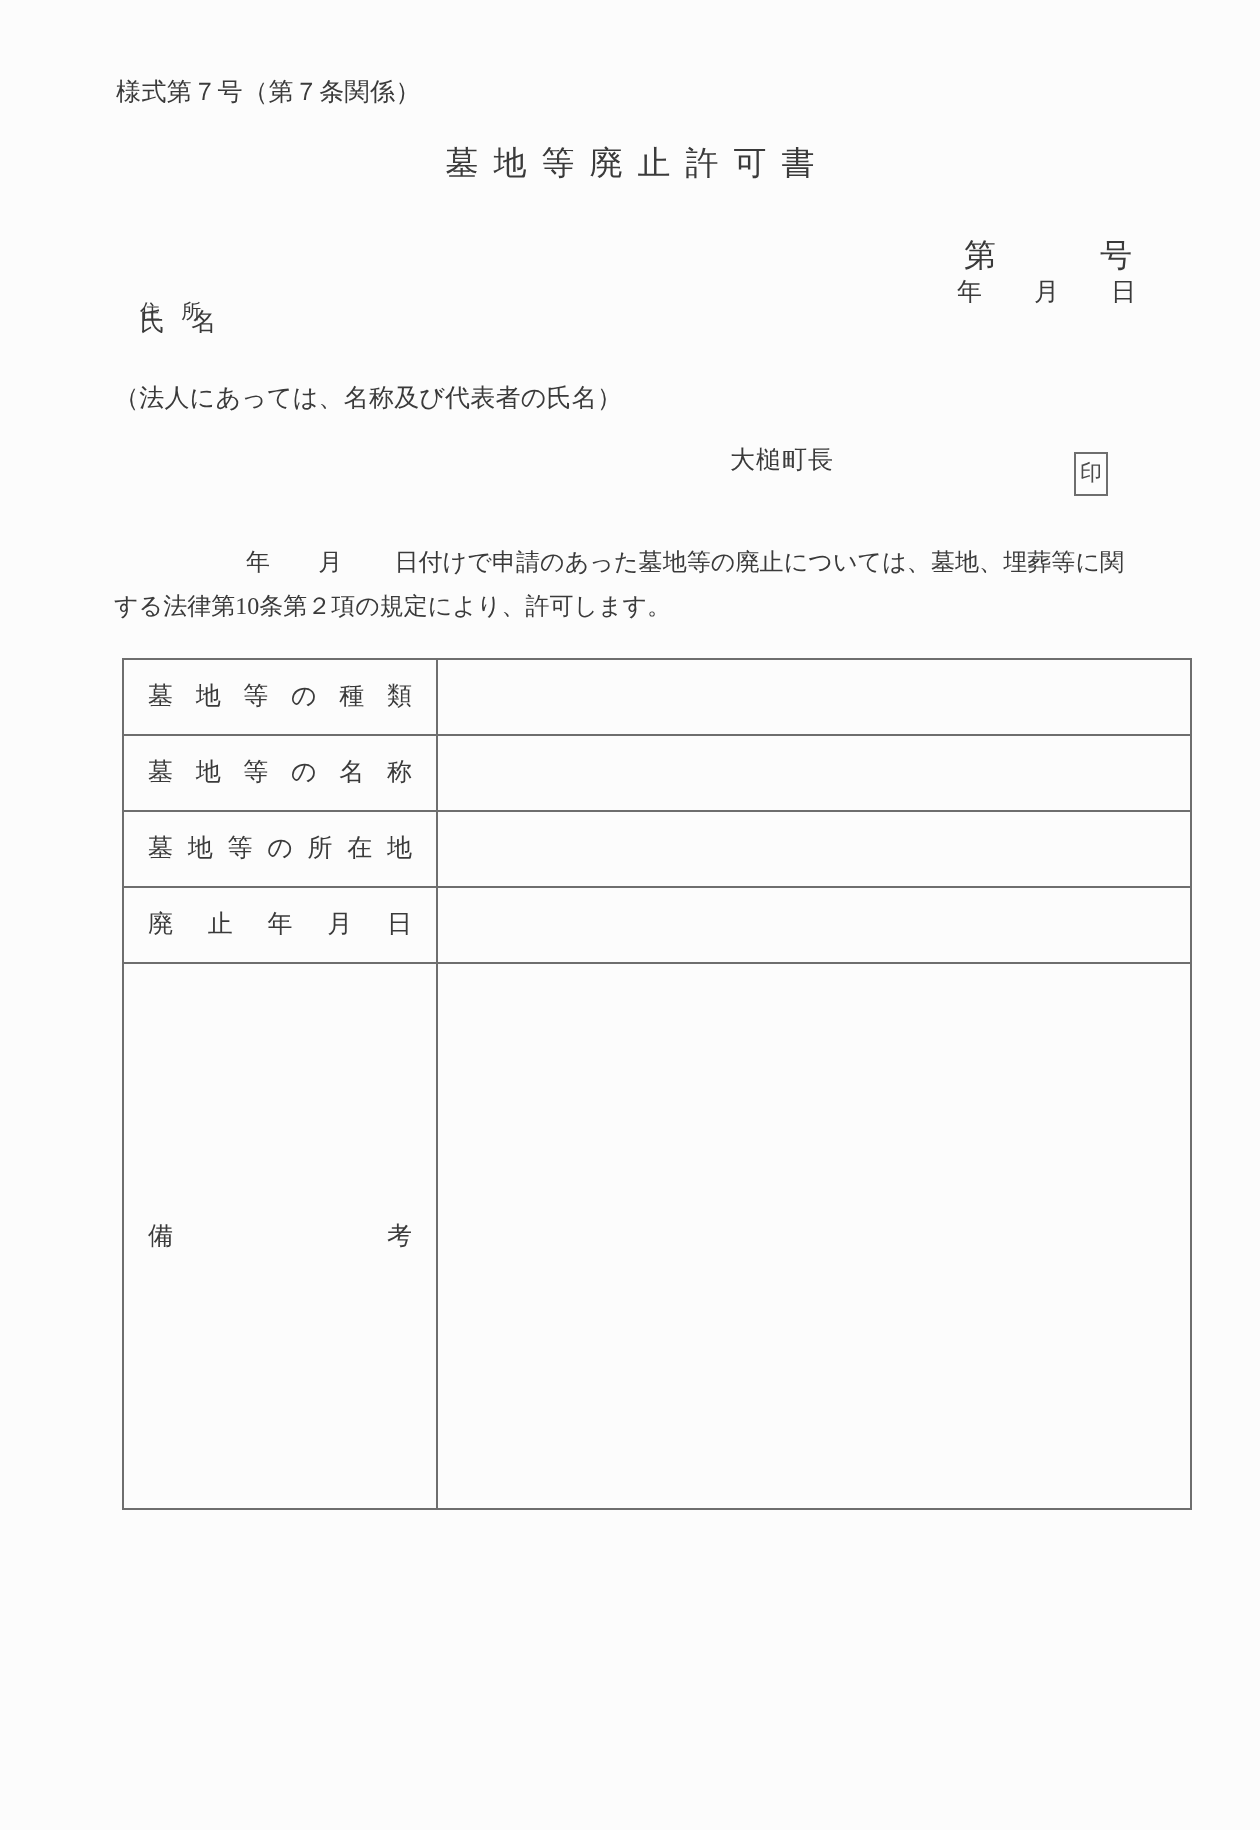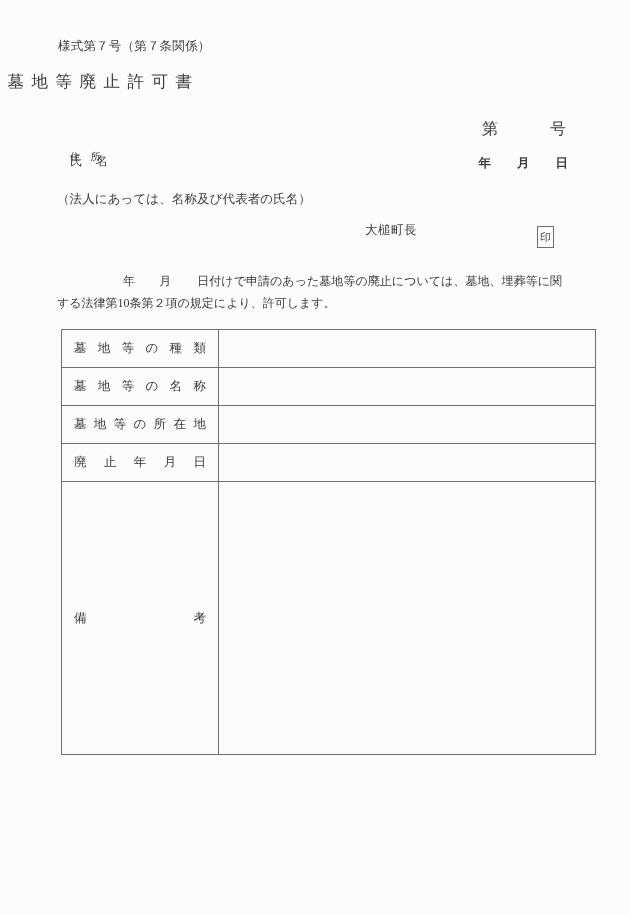--- a/index.html
+++ b/index.html
@@ -33,38 +33,38 @@
     top: 40px;
     font-size: 12.5px;
     letter-spacing: 0.2px;
   }
 
   
   .doc-title {
     left: 0;
     right: 0;
     top: 74px;
+    text-align: center;
     font-size: 16.5px;
     letter-spacing: 7.5px;
     text-indent: 7.5px;
   }
 
   
   .meta-number {
     left: 466px;
     top: 105px;
     font-size: 16px;
   }
   .meta-number .gap-wide { display: inline-block; width: 52px; }
 
   .meta-date {
     left: 466px;
-    top: 144px;
-    font-size: 12.5px;
-    font-weight: bold;
+    top: 127px;
+    font-size: 12.5px;
   }
   .meta-date .gap { display: inline-block; width: 26px; }
 
   
   .applicant-address {
     left: 70px;
     top: 152px;
     font-size: 10px;
     letter-spacing: 0.3px;
   }

